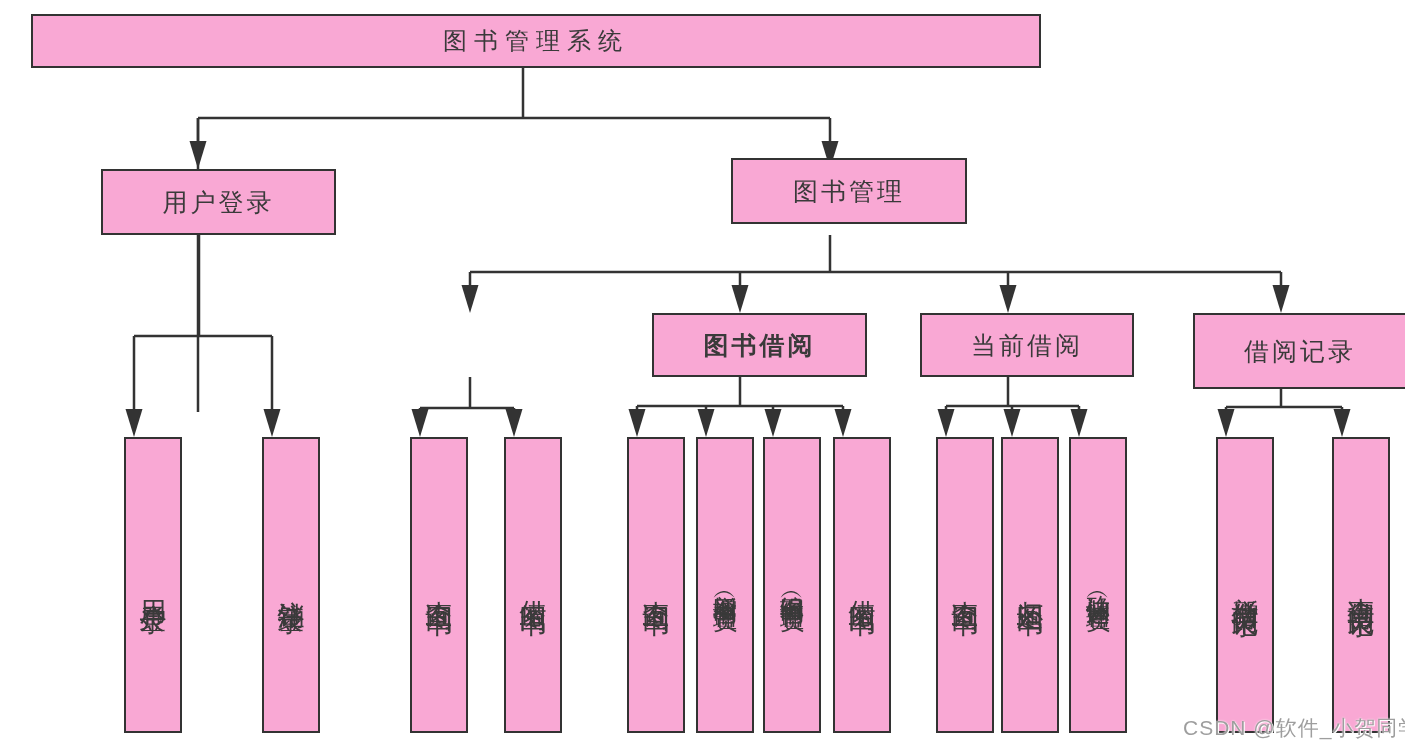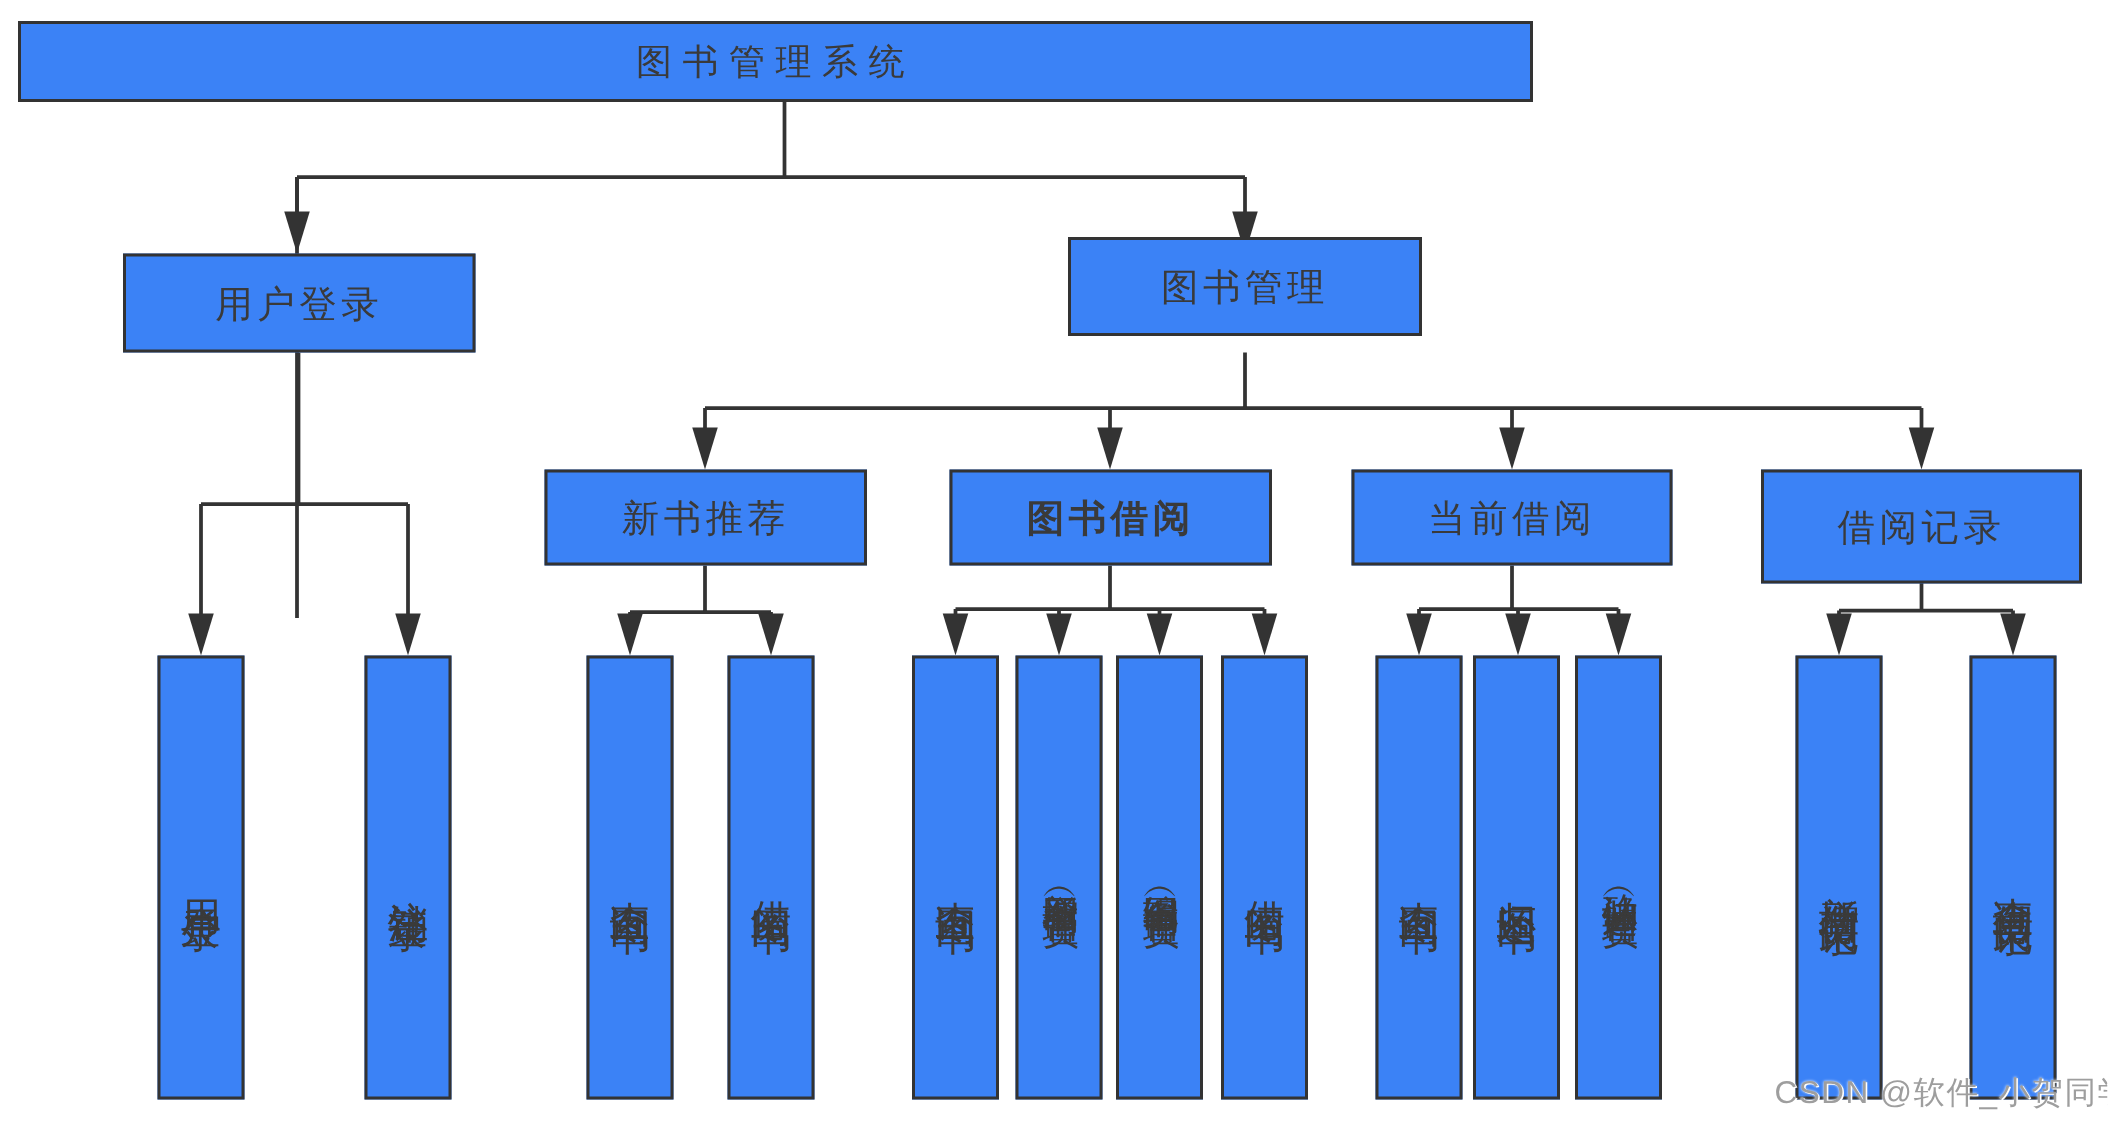--- a/index.html
+++ b/index.html
@@ -29,28 +29,29 @@
     stroke: var(--line);
     stroke-width: 2.5;
     fill: none;
   }
   .connectors polygon {
     fill: var(--line);
     stroke: none;
   }
   .node {
     position: absolute;
-    background: #3b82f6;
+    background: #f9a8d4;
     border: 2px solid var(--box_border);
     color: var(--text);
     display: flex;
     align-items: center;
     justify-content: center;
     z-index: 2;
     white-space: nowrap;
+    margin-left: 19px;
   }
   .hbox { font-size: 25px; letter-spacing: 3px; }
   .root-box { font-size: 24px; letter-spacing: 7px; }
   .vbox {
     width: 58px;
     height: 296px;
     writing-mode: vertical-rl;
     text-orientation: mixed;
     font-size: 27px;
     letter-spacing: 3px;
@@ -115,21 +116,20 @@
 
     <polygon points="1217.5,409 1234.5,409 1226,437"></polygon>
     <polygon points="1333.5,409 1350.5,409 1342,437"></polygon>
   </svg>
 
   <div class="node hbox root-box" style="left:12px; top:14px; width:1010px; height:54px;">图书管理系统</div>
 
   <div class="node hbox" style="left:82px; top:169px; width:235px; height:66px;">用户登录</div>
   <div class="node hbox" style="left:712px; top:158px; width:236px; height:66px;">图书管理</div>
 
-  <div class="node hbox" style="left:363px; top:313px; width:215px; height:64px;">新书推荐</div>
   <div class="node hbox" style="left:633px; top:313px; width:215px; height:64px;font-weight:bold;">图书借阅</div>
   <div class="node hbox" style="left:901px; top:313px; width:214px; height:64px;">当前借阅</div>
   <div class="node hbox" style="left:1174px; top:313px; width:214px; height:76px;">借阅记录</div>
 
   <div class="node vbox" style="left:105px; top:437px;">用户登录</div>
   <div class="node vbox" style="left:243px; top:437px;">注销登录</div>
 
   <div class="node vbox" style="left:391px; top:437px;">查询图书</div>
   <div class="node vbox" style="left:485px; top:437px;">借阅图书</div>
 

